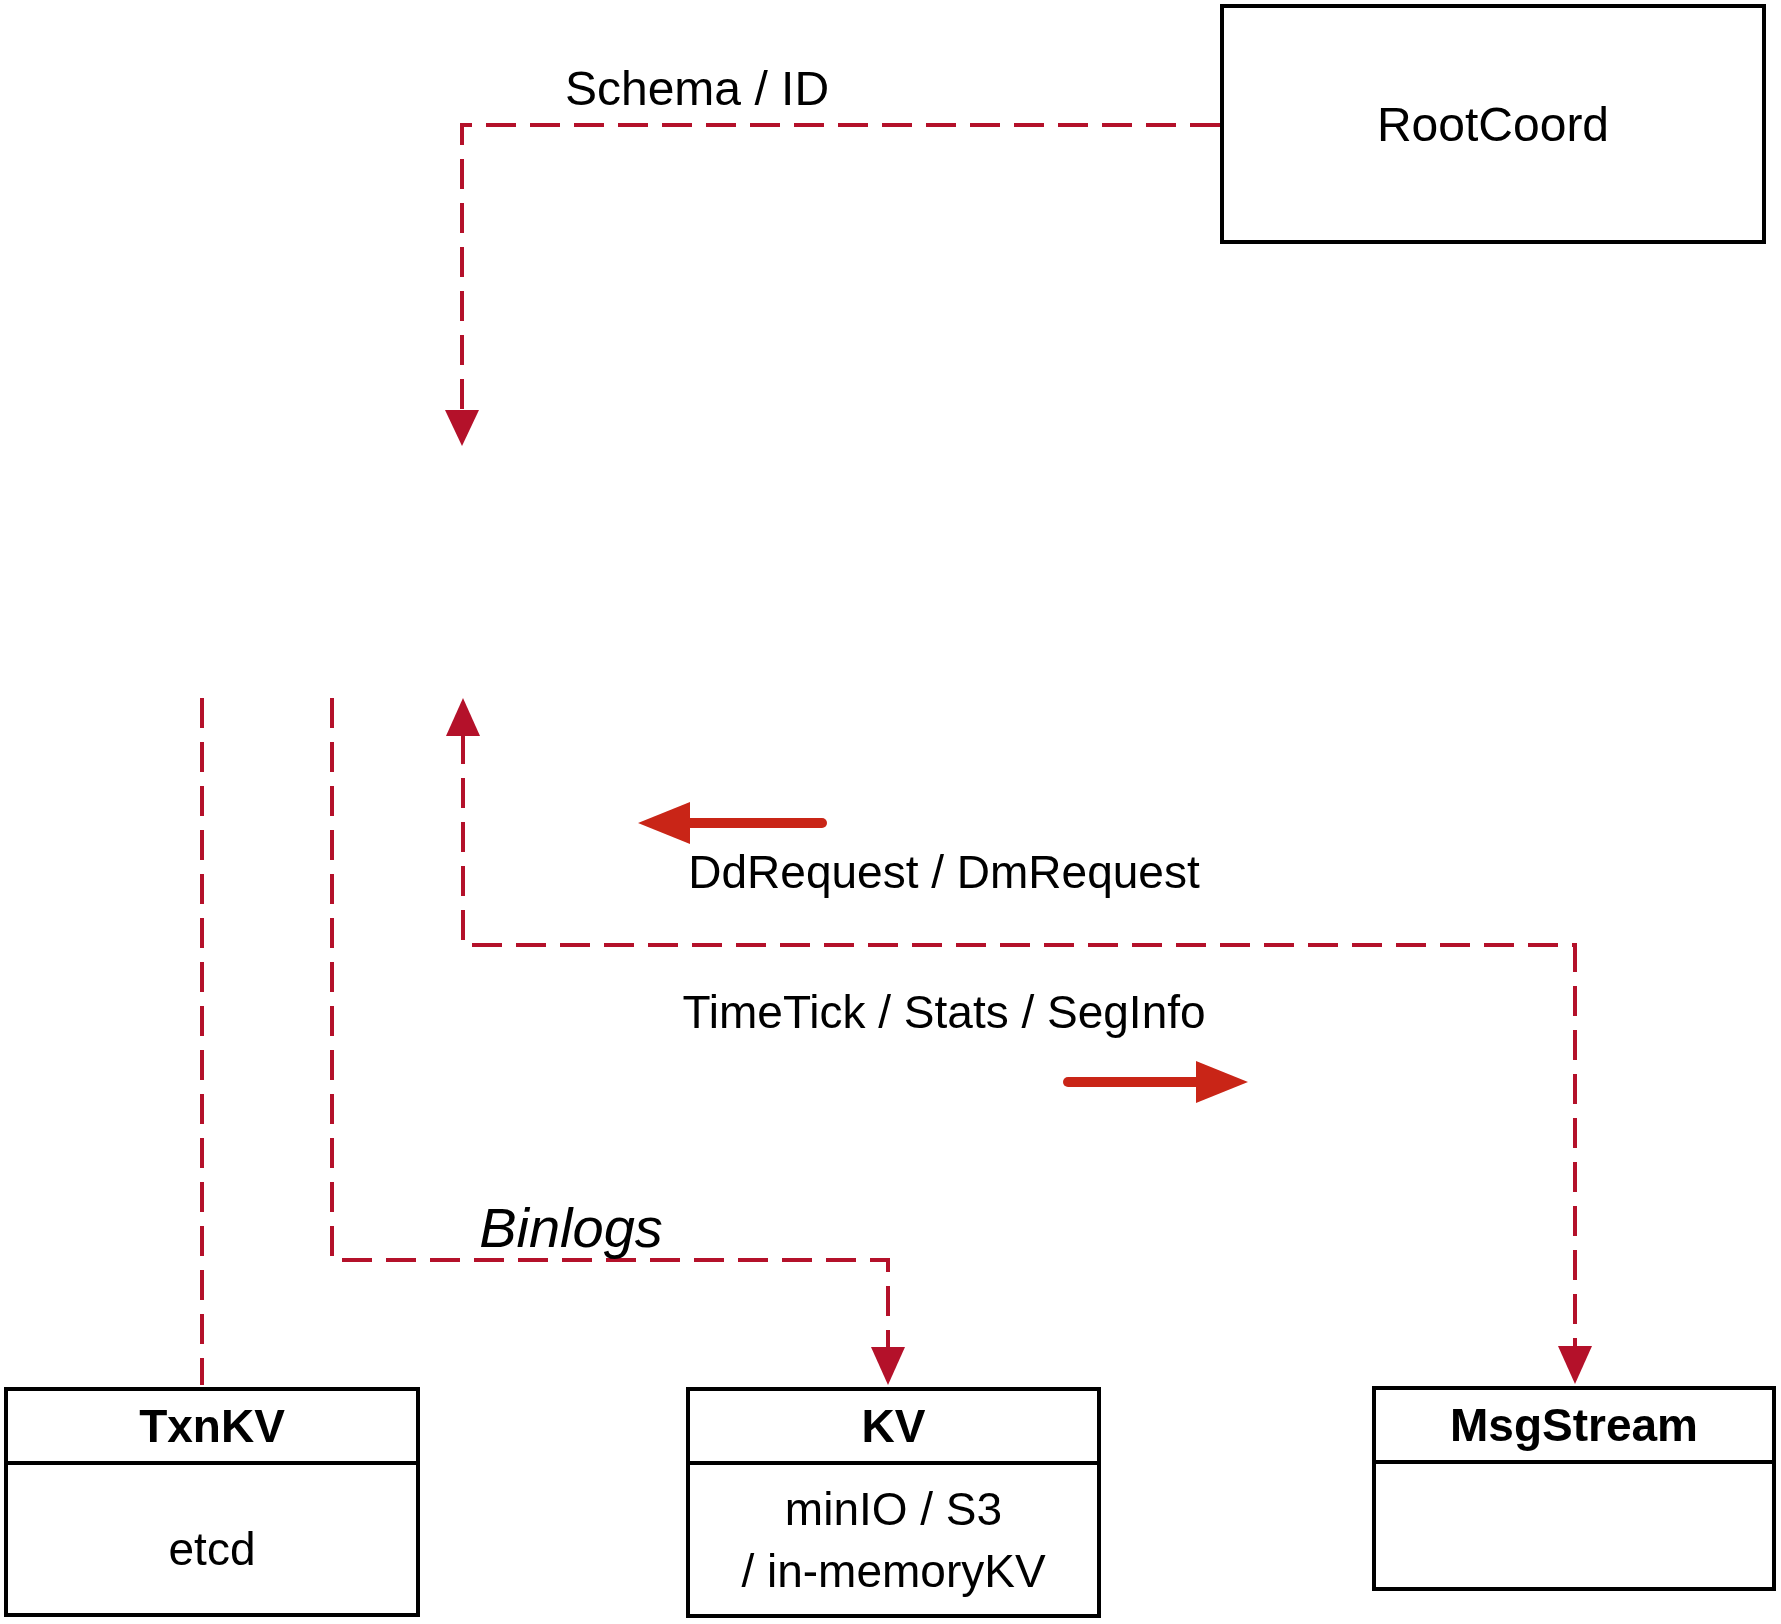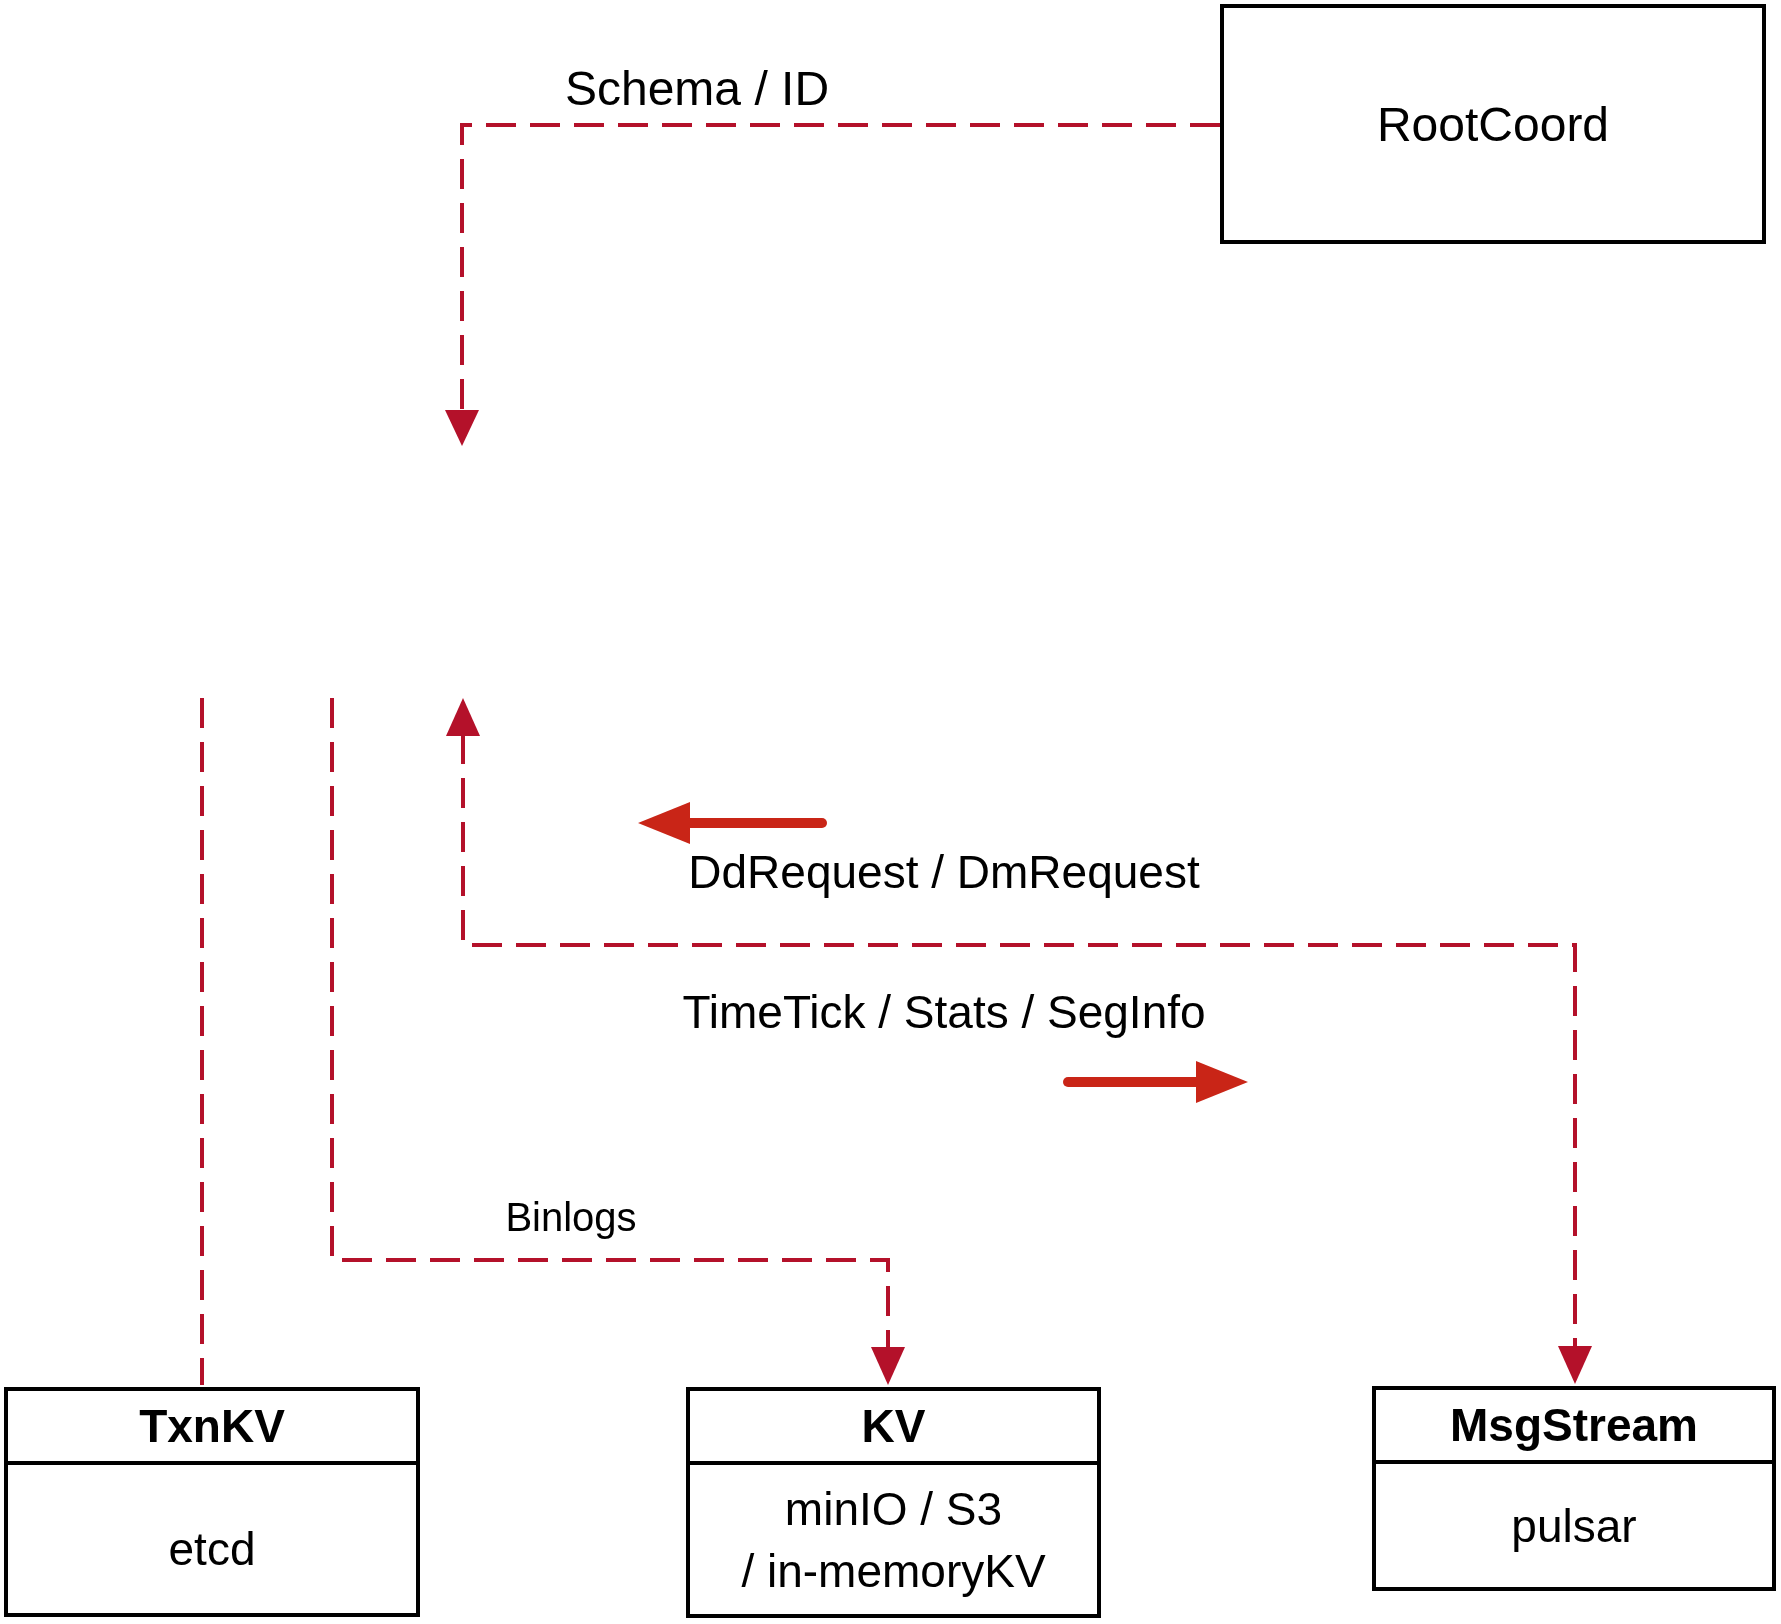--- a/index.html
+++ b/index.html
@@ -33,21 +33,21 @@
               display:flex;align-items:center;justify-content:center;
               font-weight:bold;font-size:46px;color:var(--black);}
   .table-body{flex:1;display:flex;flex-direction:column;align-items:center;justify-content:center;
               font-size:46px;color:var(--black);line-height:62px;text-align:center;}
 
   .edge-label{position:absolute;z-index:3;transform:translateX(-50%);white-space:nowrap;
               color:var(--black);background:transparent;margin-top:11px;}
   .lbl-schema{left:697px;top:50px;font-size:48px;}
   .lbl-ddrequest{left:944px;top:834px;font-size:46px;}
   .lbl-timetick{left:944px;top:974px;font-size:46px;}
-  .lbl-binlogs{left:571px;top:1184px;font-size:40px;}
+  .lbl-binlogs{left:571px;top:1184px;font-size:56px;font-style:italic;}
 </style>
 </head>
 <body>
 
 <div id="diagram">
 
   <svg id="wires" width="1781" height="1624" viewBox="0 0 1781 1624">
 
     <path class="dashed" d="M 1220 125 H 462 V 438"></path>
     <polygon class="arrowhead" points="445,410 479,410 462,446"></polygon>
@@ -81,21 +81,20 @@
   <div class="table-node node-kv">
     <div class="table-head">KV</div>
     <div class="table-body">
       <span>minIO / S3</span>
       <span>/ in-memoryKV</span>
     </div>
   </div>
 
   <div class="table-node node-msgstream">
     <div class="table-head">MsgStream</div>
-    <div class="table-body">pulsar</div>
   </div>
 
   <div class="edge-label lbl-schema">Schema / ID</div>
   <div class="edge-label lbl-ddrequest">DdRequest / DmRequest</div>
   <div class="edge-label lbl-timetick">TimeTick / Stats / SegInfo</div>
   <div class="edge-label lbl-binlogs">Binlogs</div>
 
 </div>
 
 </body></html>

